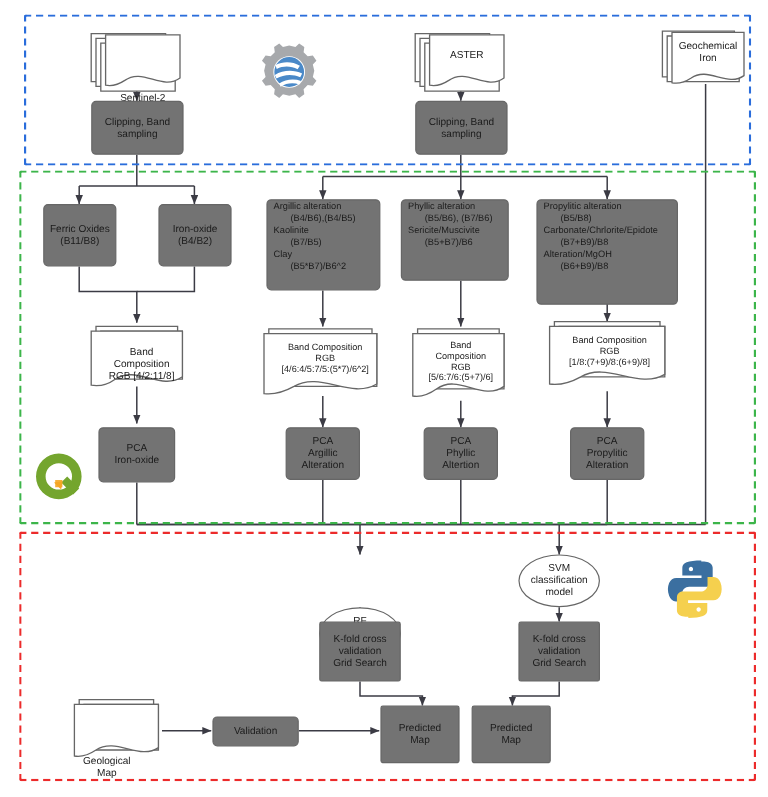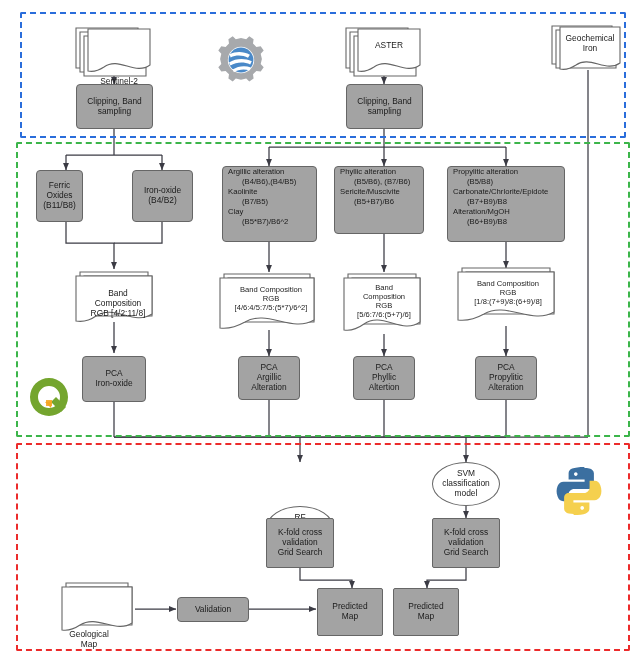--- a/index.html
+++ b/index.html
@@ -35,21 +35,21 @@
     position: absolute;
     box-sizing: border-box;
     display: flex;
     align-items: center;
     justify-content: center;
     text-align: center;
     color: #1b1b1b;
     line-height: 1.18;
   }
   .proc {
-    background: #a3a3a3;
+    background: #737373;
     border: 1px solid #666666;
     border-radius: 4px;
     font-size: 8.4px;
   }
   .proc.sharp { border-radius: 2px; }
   .ellipse {
     background: #ffffff;
     border: 1px solid #666666;
     border-radius: 50%;
     font-size: 8.4px;
@@ -196,21 +196,21 @@
       <span>sampling</span>
     </div>
   </div>
   <div class="node proc" style="left:346px; top:84px; width:77px; height:45px;">
     <div>
       <span>Clipping, Band</span><br>
       <span>sampling</span>
     </div>
   </div>
 
-  <div class="node proc" style="left:36px; top:170px; width:47px; height:52px;">
+  <div class="node proc" style="left:36px; top:170px; width:61px; height:52px;">
     <div>
       <span>Ferric Oxides</span><br>
       <span>(B11/B8)</span>
     </div>
   </div>
   <div class="node proc" style="left:132px; top:170px; width:61px; height:52px;">
     <div>
       <span>Iron-oxide</span><br>
       <span>(B4/B2)</span>
     </div>
@@ -229,21 +229,21 @@
 
   <div class="node proc leftal" style="left:334px; top:166px; width:90px; height:68px;">
     <div>
       <span>Phyllic alteration</span>
       <span class="indent">(B5/B6), (B7/B6)</span>
       <span>Sericite/Muscivite</span>
       <span class="indent">(B5+B7)/B6</span>
     </div>
   </div>
 
-  <div class="node proc leftal" style="left:447px; top:166px; width:118px; height:76px;">
+  <div class="node proc leftal" style="left:447px; top:166px; width:118px; height:88px;">
     <div>
       <span>Propylitic alteration</span>
       <span class="indent">(B5/B8)</span>
       <span>Carbonate/Chrlorite/Epidote</span>
       <span class="indent">(B7+B9)/B8</span>
       <span>Alteration/MgOH</span>
       <span class="indent">(B6+B9)/B8</span>
     </div>
   </div>
 

